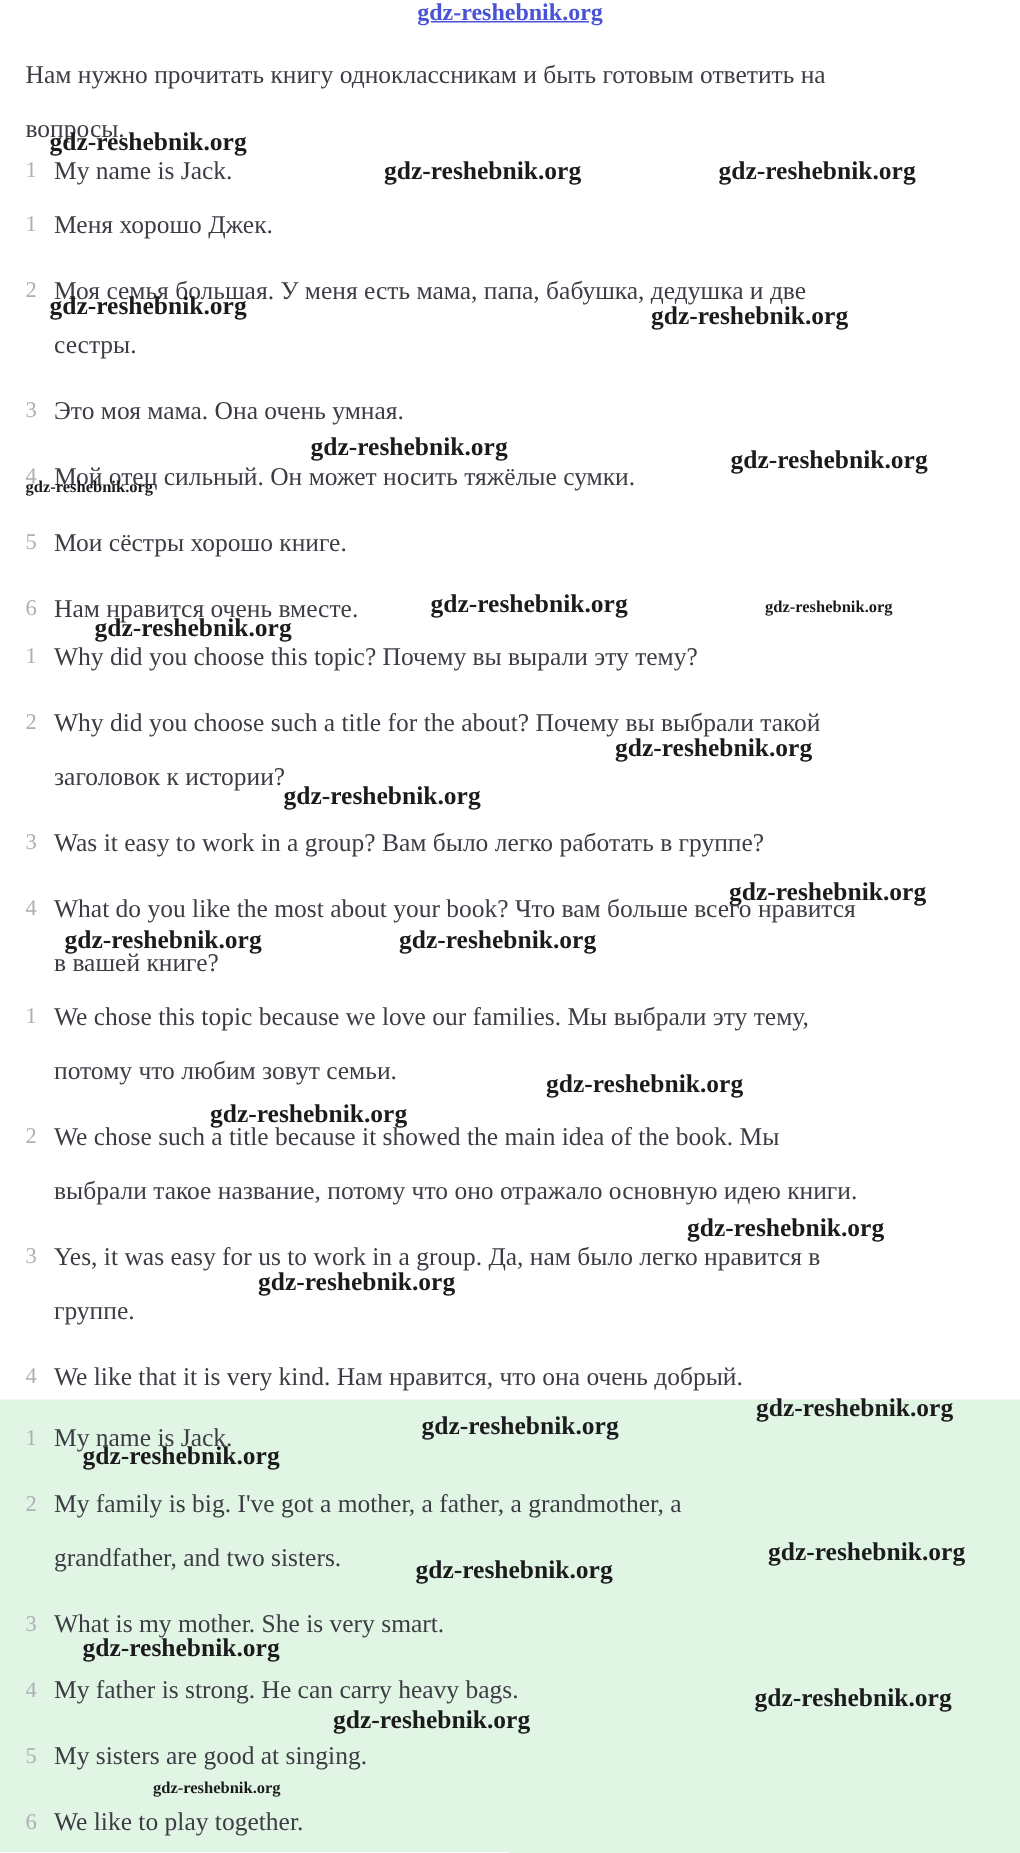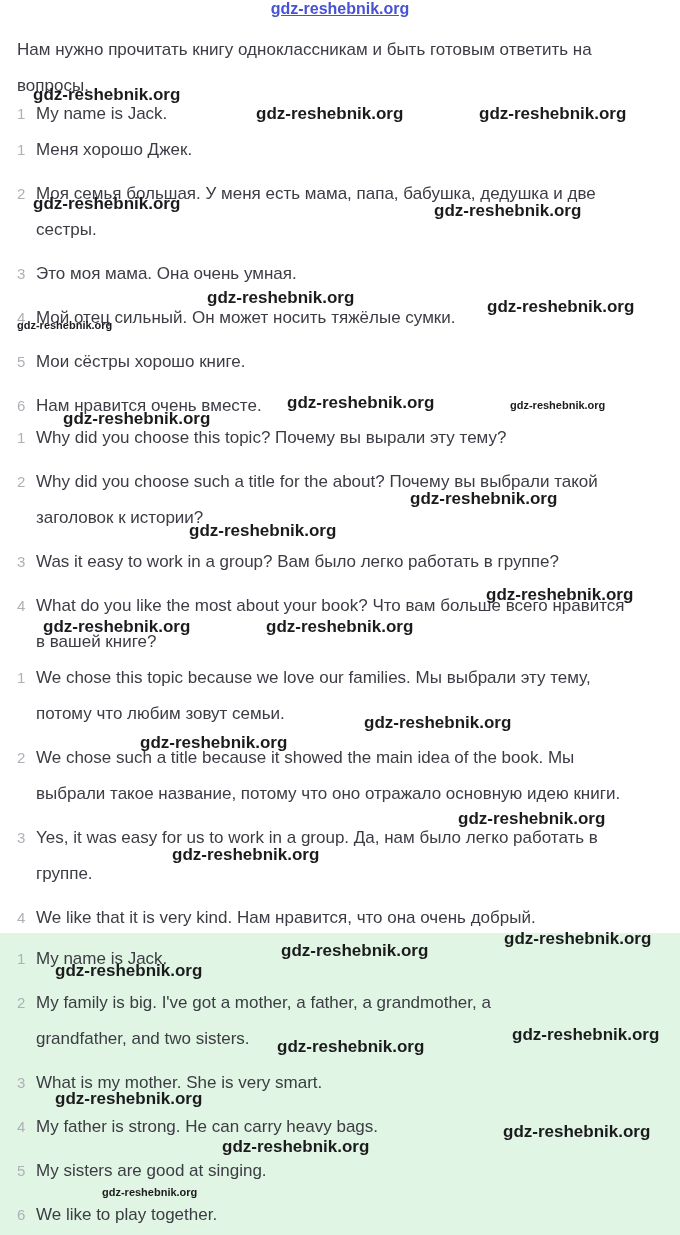--- a/index.html
+++ b/index.html
@@ -2,21 +2,21 @@
 <html><head>
 <meta charset="utf-8">
 <style>
   * { margin:0; padding:0; box-sizing:border-box; }
   html,body { background:#ffffff; }
   .page {
     position:relative;
     width:680px; height:1235px;
     margin:0 auto;
     background:#ffffff;
-    font-family:Liberation Sans, sans-serif;
+    font-family:Liberation Serif, serif;
     color:#3c3c44;
     overflow:hidden;
   }
   .site-link {
     position:absolute; top:0; left:0; right:0;
     text-align:center;
     font-size:16px; font-weight:bold;
     color:#4752d4;
     text-decoration:underline;
     cursor:pointer;
@@ -136,21 +136,21 @@
         <span class="txt">We chose this topic because we love our families. Мы выбрали эту тему,
 потому что любим зовут семьи.</span>
       </li>
       <li>
         <span class="num">2</span>
         <span class="txt">We chose such a title because it showed the main idea of the book. Мы
 выбрали такое название, потому что оно отражало основную идею книги.</span>
       </li>
       <li>
         <span class="num">3</span>
-        <span class="txt">Yes, it was easy for us to work in a group. Да, нам было легко работать в
+        <span class="txt">Yes, it was easy for us to work in a group. Да, нам было легко нравится в
 группе.</span>
       </li>
       <li>
         <span class="num">4</span>
         <span class="txt">We like that it is very kind. Нам нравится, что она очень добрый.</span>
       </li>
     </ol>
 
   <div class="green-block">
     <ol class="items">

